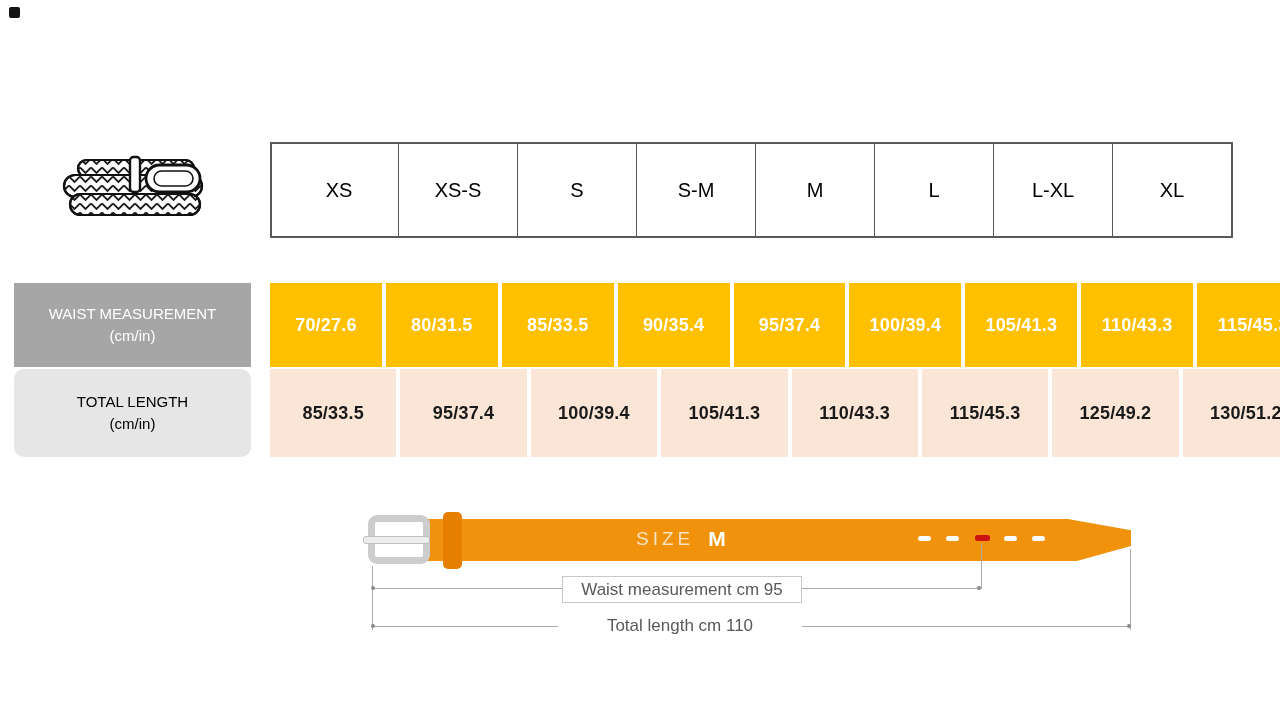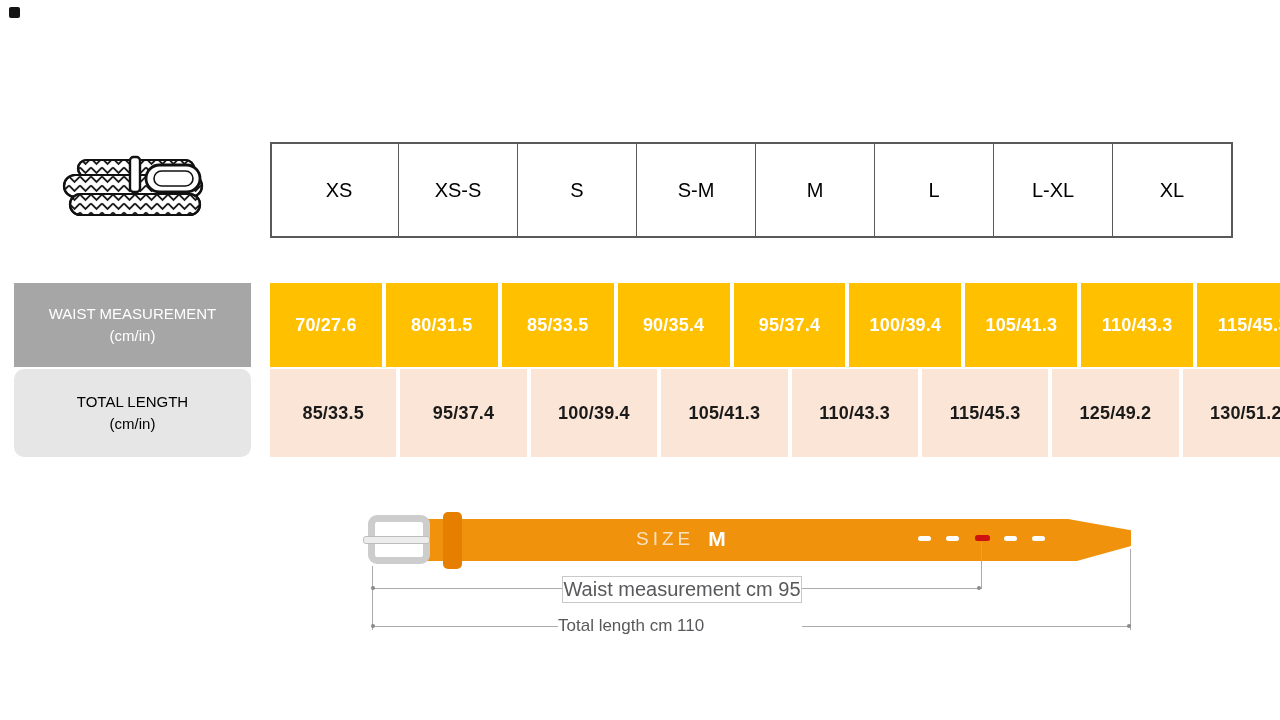--- a/index.html
+++ b/index.html
@@ -91,25 +91,25 @@
   .guide { position:absolute; background:#ABABAB; }
   .guide.v { width:1px; }
   .guide.h { height:1px; }
   .dot {
     position:absolute; width:4px; height:4px; border-radius:50%; background:#8a8a8a;
   }
   .waist-note {
     position:absolute; left:562px; top:576px; width:240px; height:27px;
     background:#ffffff; border:1px solid #C9C9C9;
     display:flex; align-items:center; justify-content:center;
-    font-size:20px; color:#58595B;
+    font-size:17px; color:#58595B;
   }
   .length-note {
     position:absolute; left:558px; top:613px; width:244px;
-    background:#ffffff; 
+    background:#ffffff; text-align:center;
     font-size:17px; color:#58595B; padding:3px 0;
   }
 </style>
 </head>
 <body>
 
 <div class="stage">
 
   <div class="corner-mark"></div>
 

